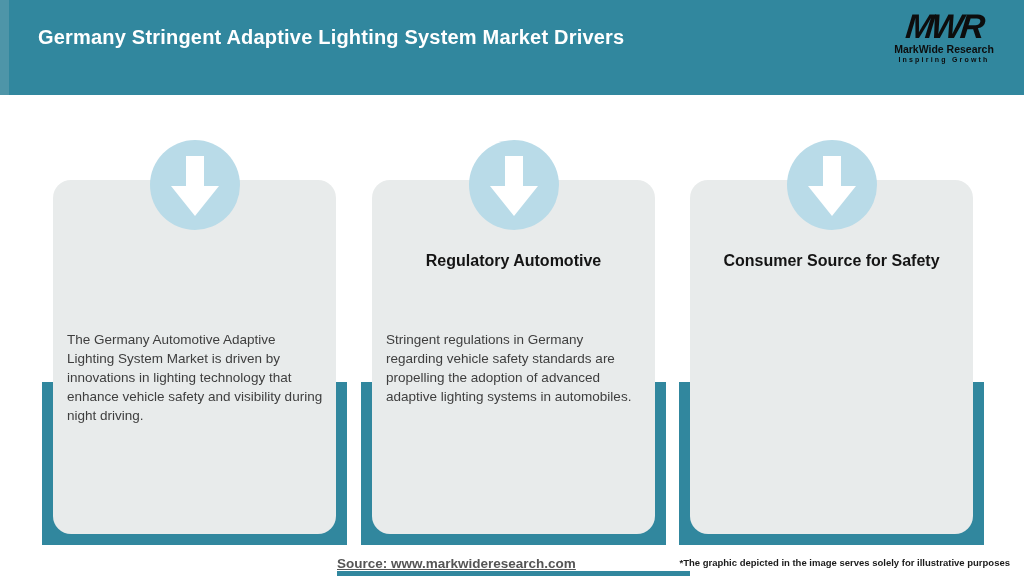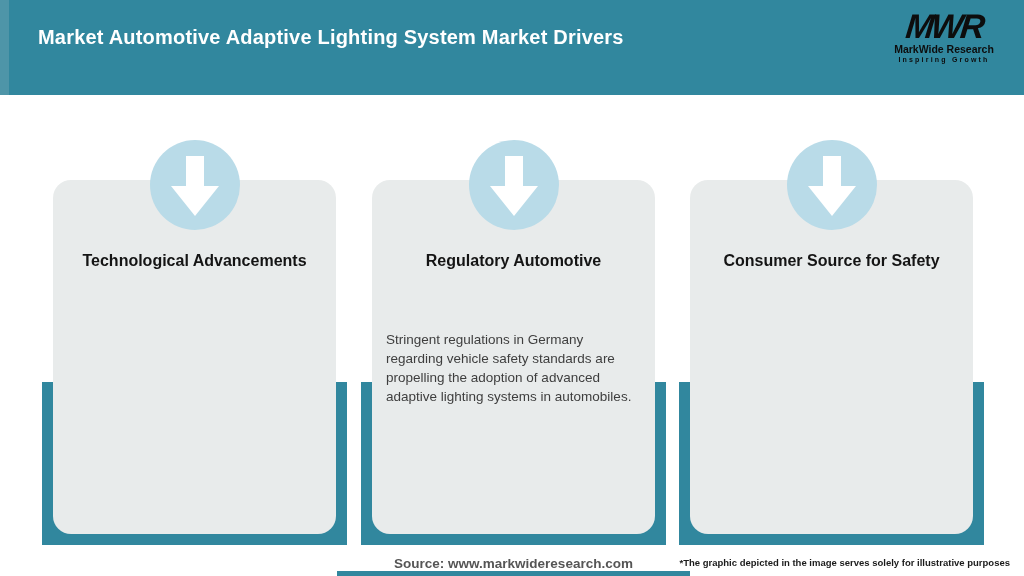--- a/index.html
+++ b/index.html
@@ -50,50 +50,50 @@
     position:absolute;left:0;top:72px;width:283px;margin:0;
     text-align:center;font-size:16px;font-weight:700;color:#141414;
   }
   .card-body{
     position:absolute;left:14px;top:150px;width:258px;margin:0;
     font-size:13.5px;line-height:19px;color:#3e3e3e;
   }
   
   .source{
     position:absolute;left:337px;top:556px;width:353px;margin:0;
-    text-align:center;font-size:13.5px;font-weight:700;color:#555555;
+    font-size:13.5px;font-weight:700;color:#555555;text-decoration:underline;
   }
   .bottom-bar{
     position:absolute;left:337px;top:571px;width:353px;height:5px;
     background:#31879e;
   }
   .disclaimer{
     position:absolute;right:14px;top:557px;margin:0;
     font-size:9.5px;color:#1b1b1b;font-weight:bold;
   }
 </style>
 </head>
 <body>
 
 <div class="stage">
 
   <div class="header">
     <div class="header-edge"></div>
-    <h1 class="header-title">Market Automotive Adaptive Lighting System Market Drivers</h1>
+    <h1 class="header-title">Germany Stringent Adaptive Lighting System Market Drivers</h1>
     <div class="logo">
       <div class="logo-acronym">MWR</div>
       <div class="logo-company">MarkWide Research</div>
       <div class="logo-tagline">Inspiring Growth</div>
     </div>
   </div>
 
   <div class="column col-1">
     <div class="backing"></div>
     <div class="card">
-      <h2 class="card-title">Technological Advancements</h2>
+      <p class="card-body">The Germany Automotive Adaptive Lighting System Market is driven by innovations in lighting technology that enhance vehicle safety and visibility during night driving.</p>
     </div>
     <div class="circle">
       <svg class="arrow-svg" width="52" height="62" viewBox="0 0 52 62">
         <polygon points="17,0 35,0 35,30 50,30 26,60 2,30 17,30" fill="#ffffff"></polygon>
       </svg>
     </div>
   </div>
 
   <div class="column col-2">
     <div class="backing"></div>

